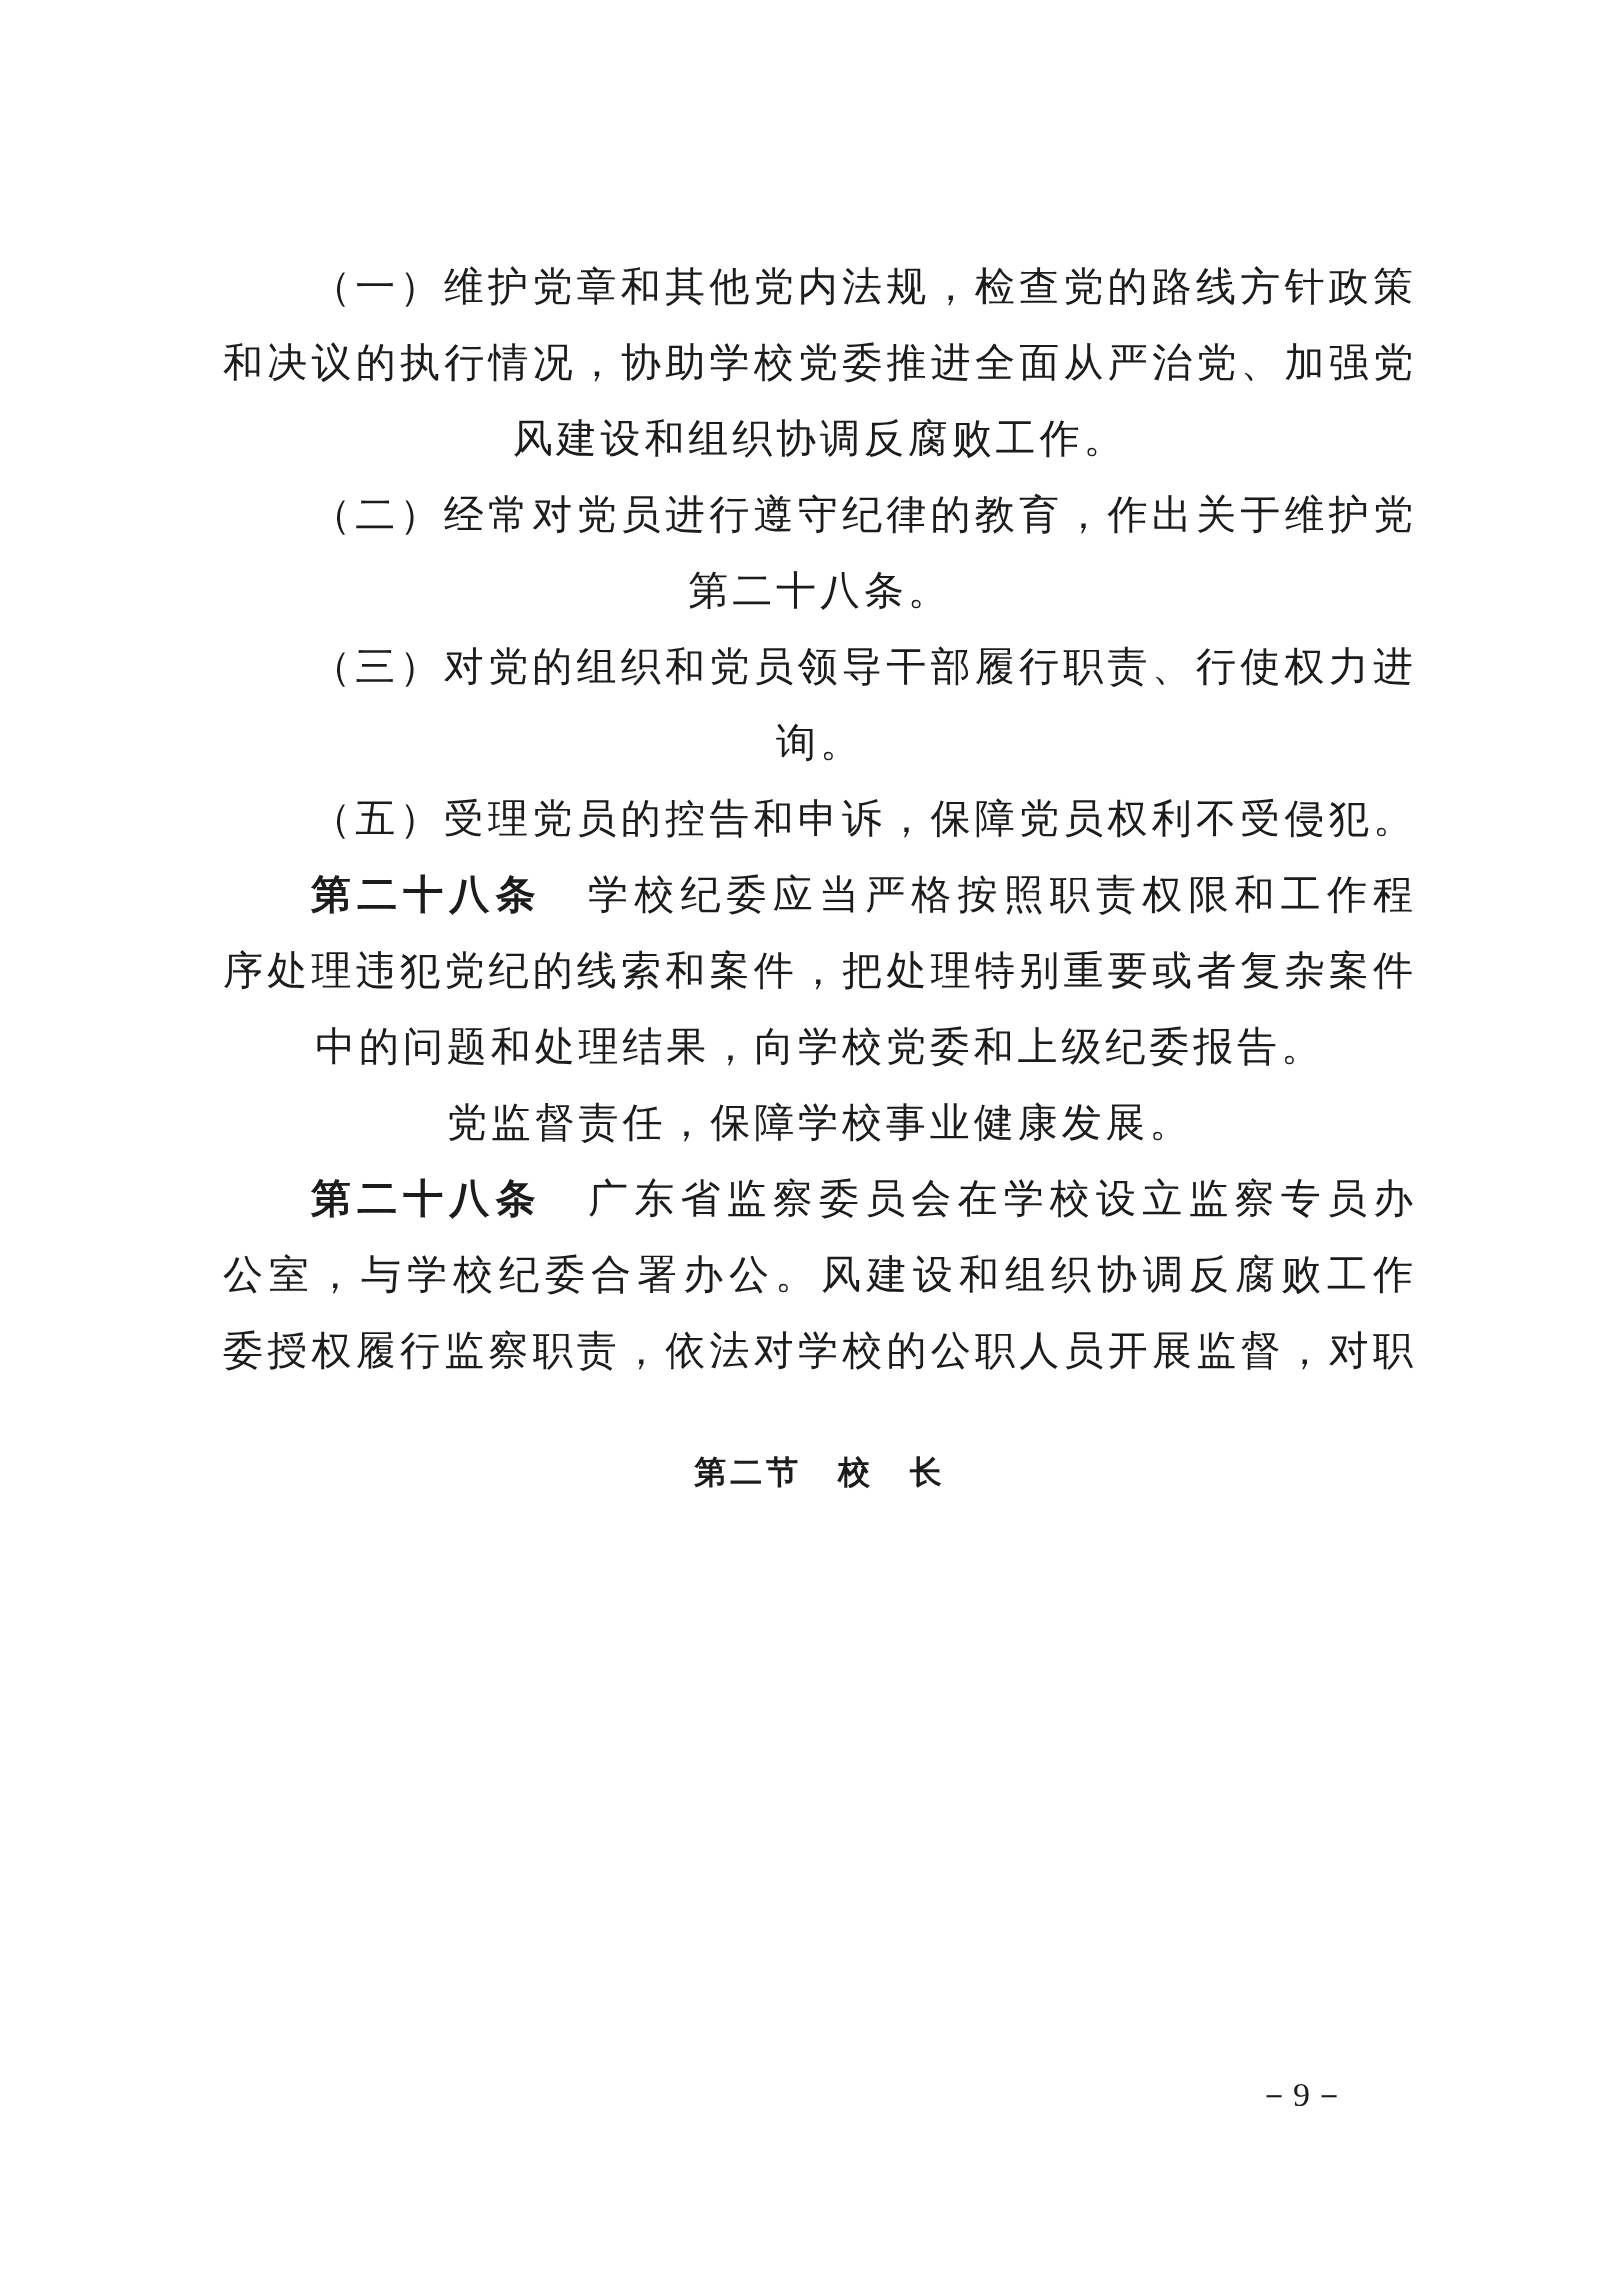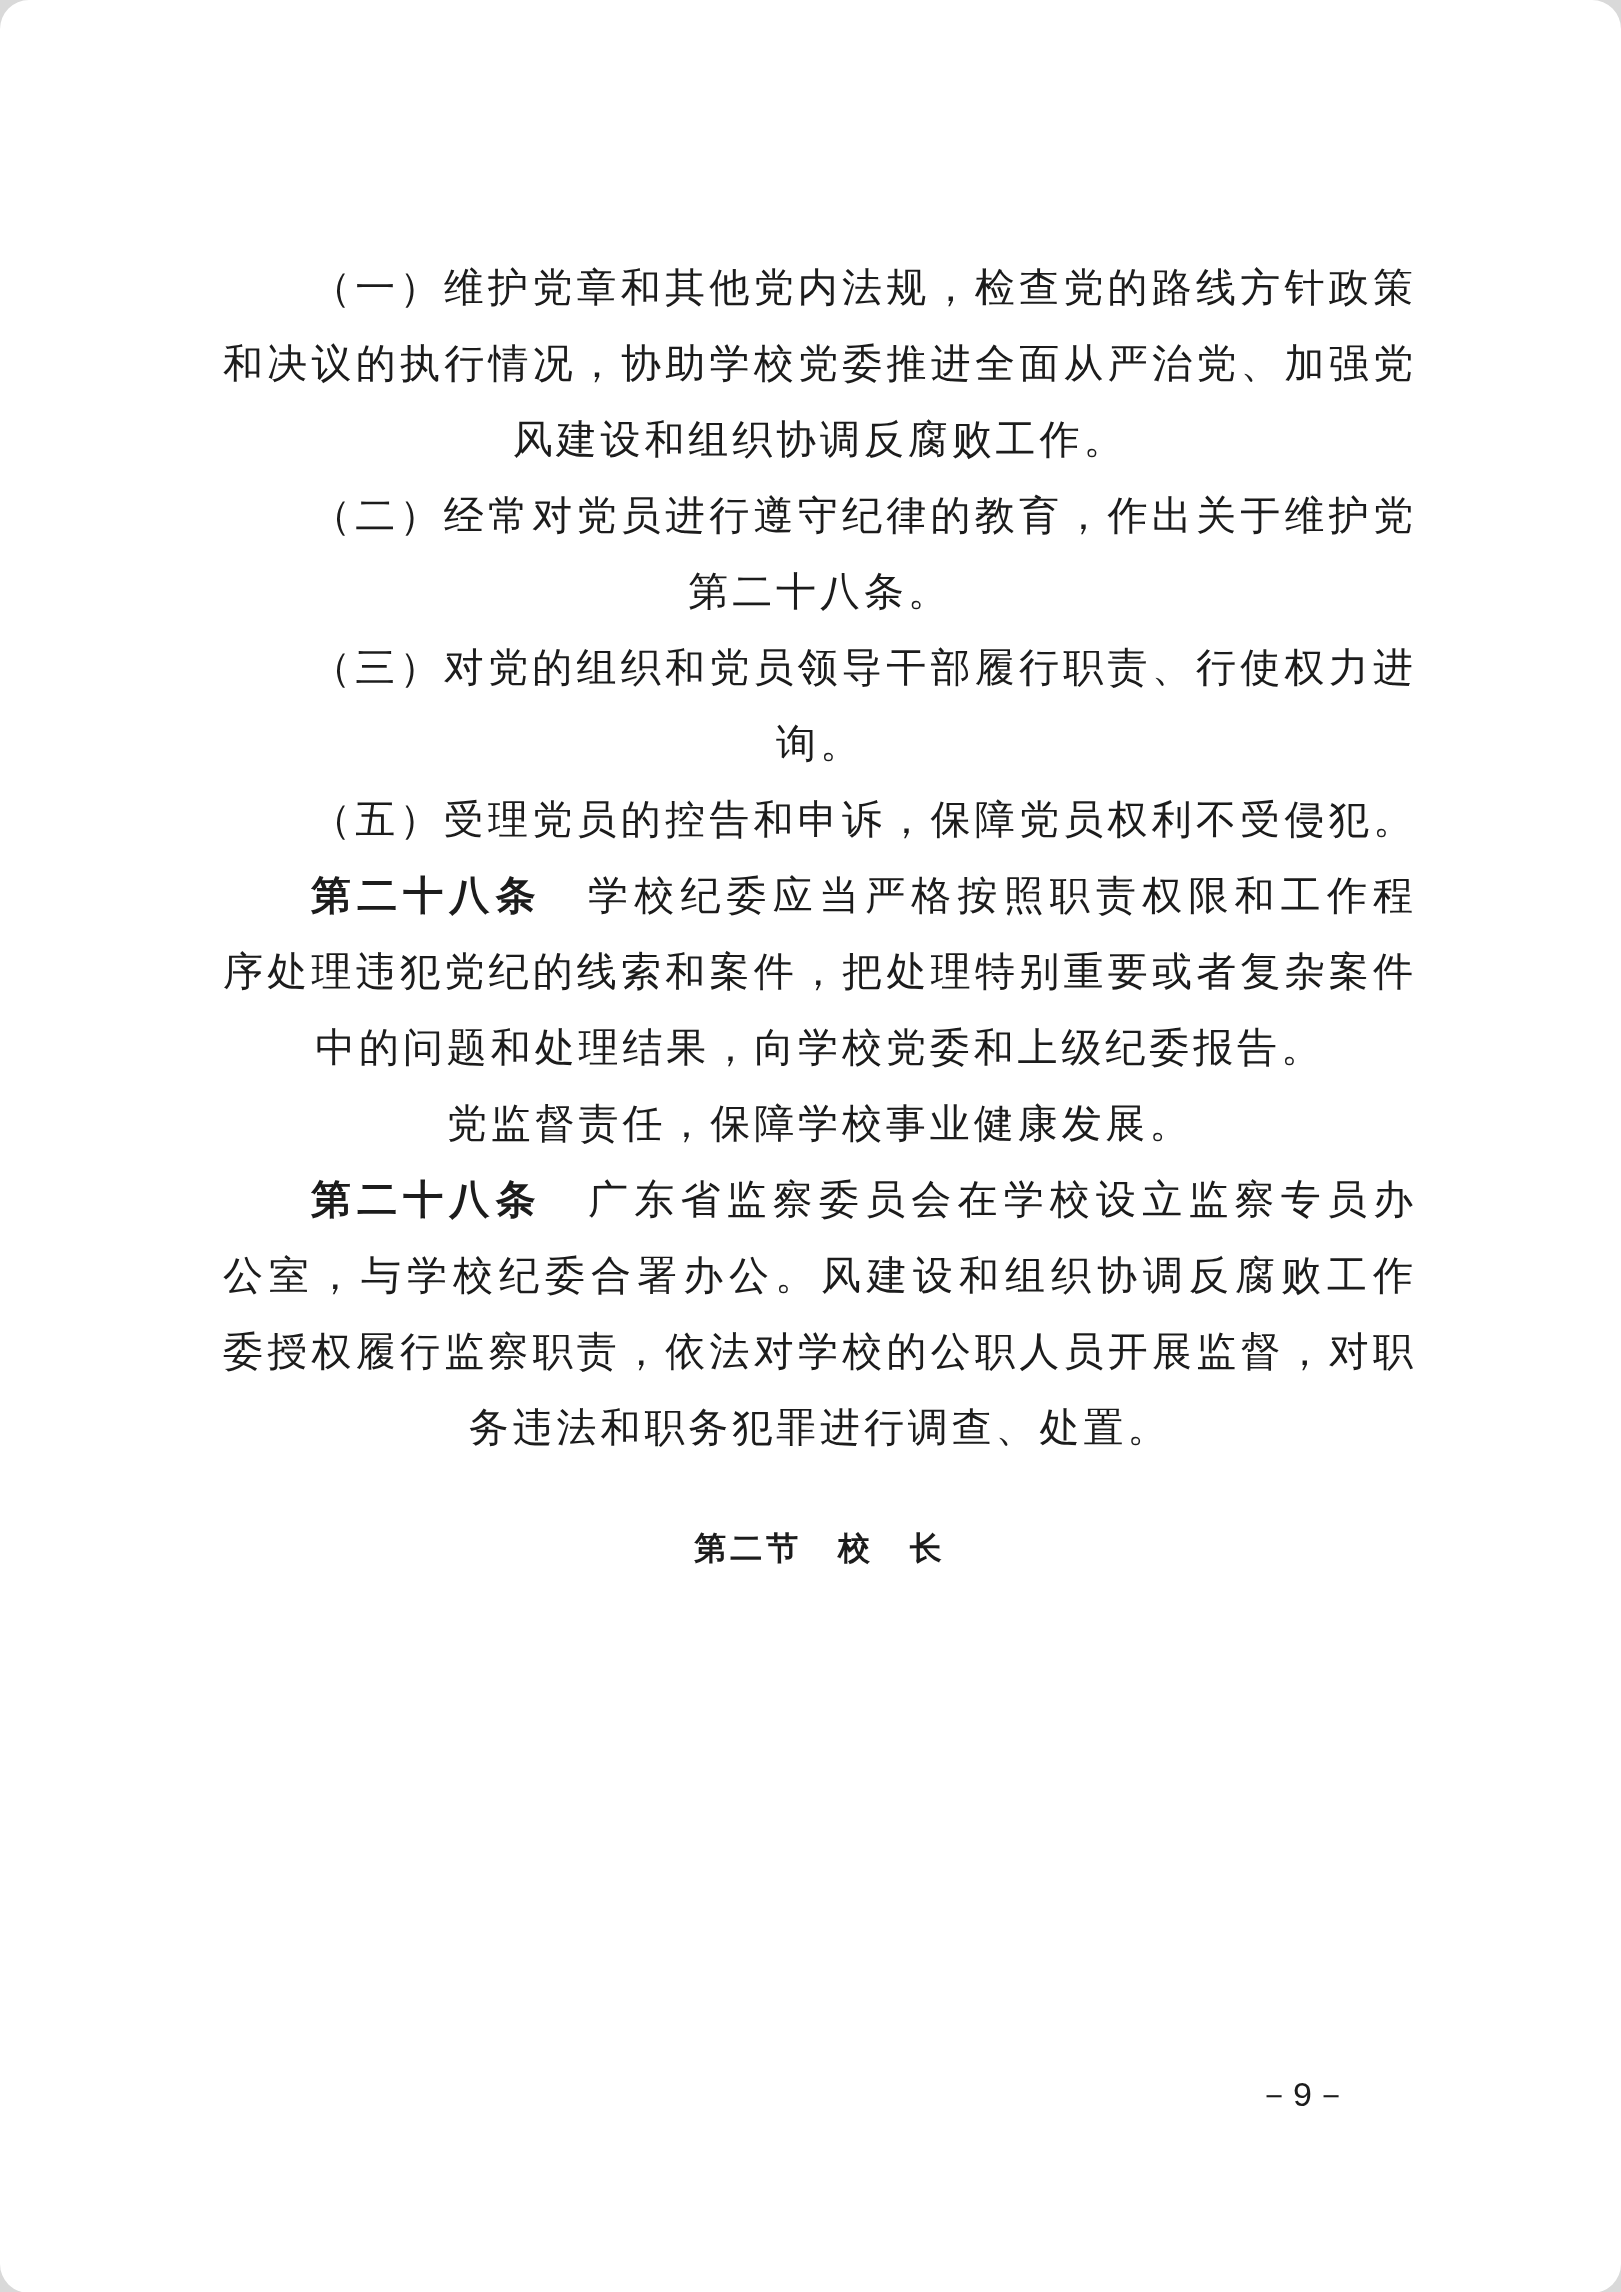--- a/index.html
+++ b/index.html
@@ -6,24 +6,23 @@
     margin: 0;
     padding: 0;
     background: #d9d9d9;
   }
   .page {
     position: relative;
     width: 1621px;
     height: 2293px;
     margin: 0 auto;
     background: #ffffff;
-    font-family: Liberation Sans, sans-serif;
+    font-family: Liberation Serif, serif;
     color: #1c1c1c;
     overflow: hidden;
-    border-radius: 29px;
   }
   .body-text {
     position: absolute;
     left: 223px;
     top: 249px;
     width: 1194px;
   }
   .paragraph {
     margin: 0;
     padding: 0;
@@ -91,20 +90,19 @@
           <div class="line fill">序处理违犯党纪的线索和案件，把处理特别重要或者复杂案件</div>
           <div class="line">中的问题和处理结果，向学校党委和上级纪委报告。</div>
         </div>
         <div class="paragraph">
           <div class="line">党监督责任，保障学校事业健康发展。</div>
         </div>
         <div class="paragraph">
           <div class="line fill indent"><b>第二十八条</b>　广东省监察委员会在学校设立监察专员办</div>
           <div class="line fill">公室，与学校纪委合署办公。风建设和组织协调反腐败工作</div>
           <div class="line fill">委授权履行监察职责，依法对学校的公职人员开展监督，对职</div>
-          <div class="line">务违法和职务犯罪进行调查、处置。</div>
         </div>
       </div>
     <div class="section-heading">第二节　校　长</div>
   </div>
   <div class="page-number">－9－</div>
 </div>
 
 
 </body></html>

